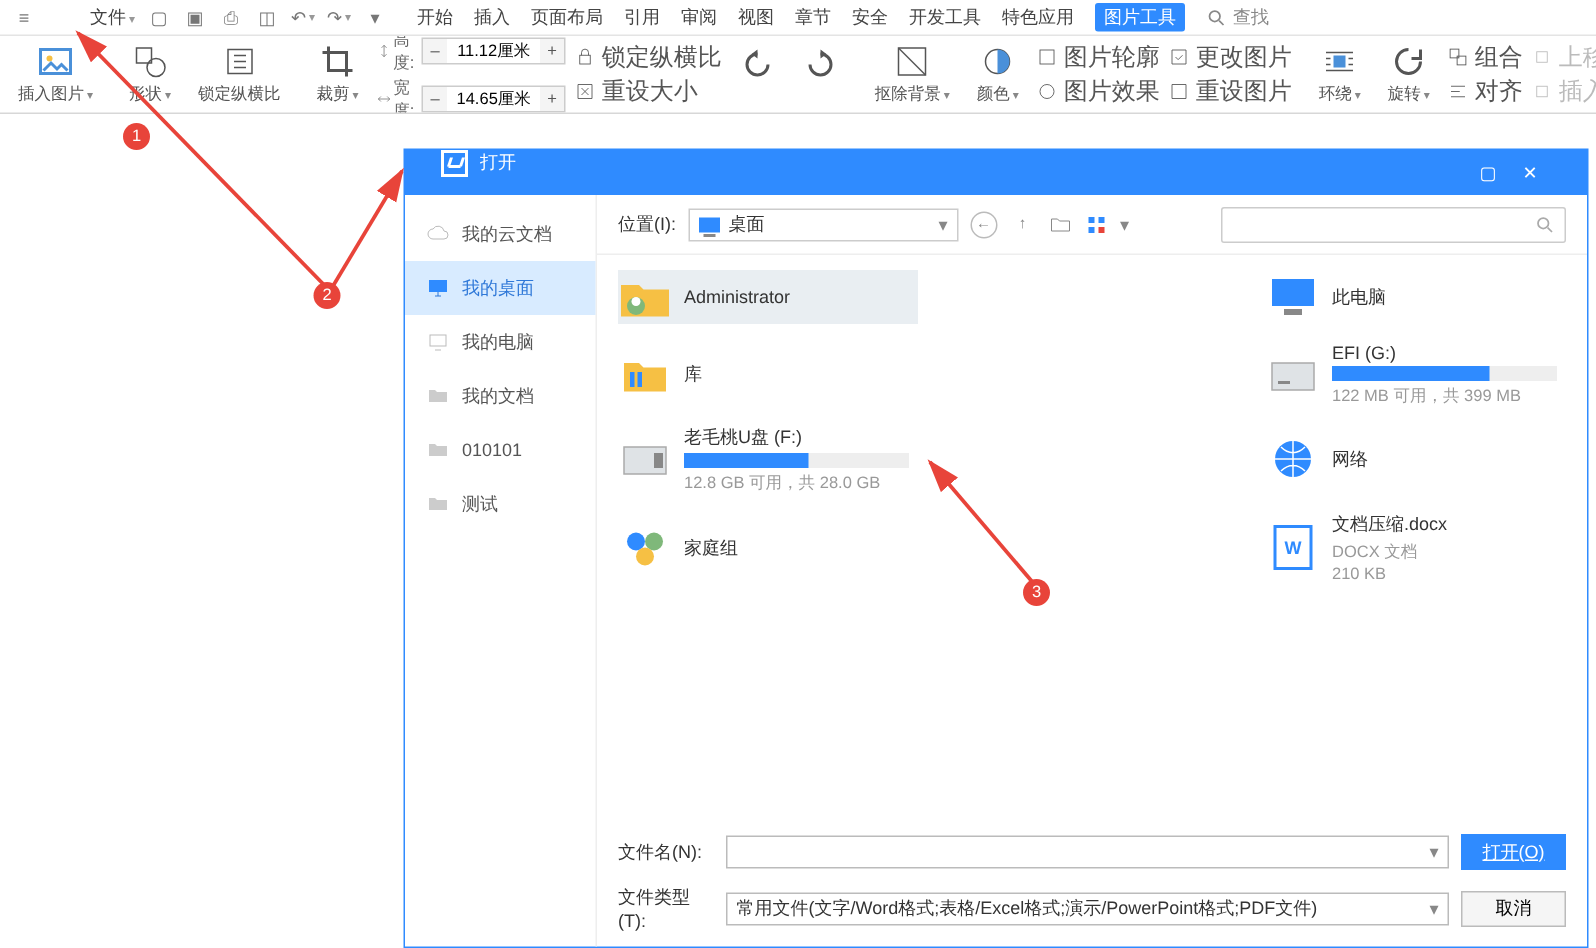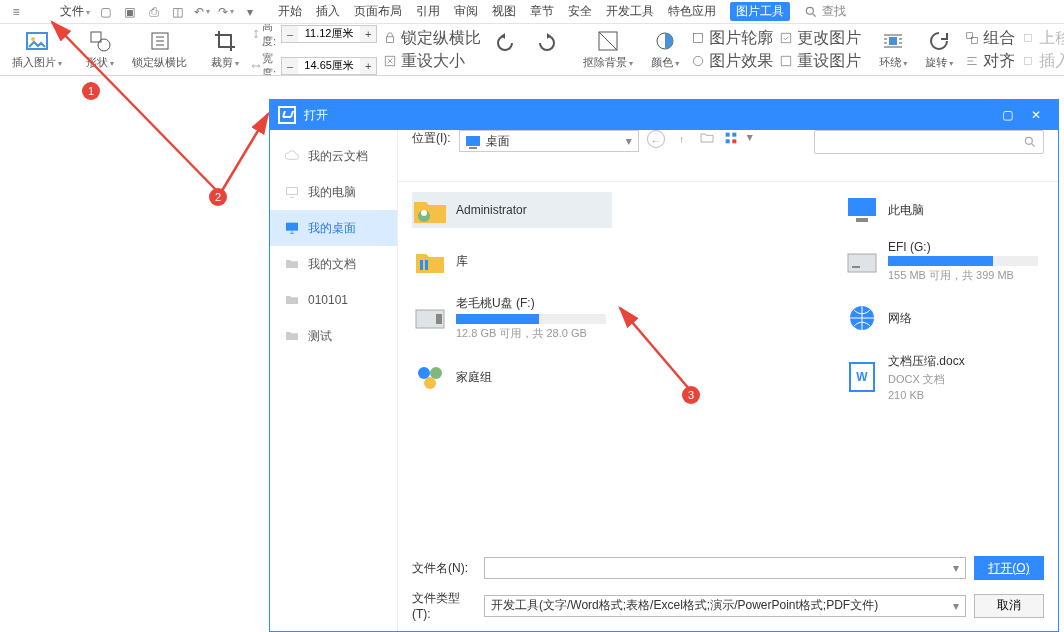--- a/index.html
+++ b/index.html
@@ -27,33 +27,33 @@
 .dim-row .lbl{font-size:11px; color:#666;}
 .spin { display:flex; align-items:center; border:1px solid #ccc; height:18px;}
 .spin button{ width:16px; height:16px; border:none; background:#f4f4f4; color:#555; font-size:11px; cursor:pointer;}
 .spin input{ width:62px; height:16px; border:none; text-align:center; font-size:11px;}
 .mini-item{ display:flex; align-items:center; gap:4px; font-size:16px; color:#555; white-space:nowrap;}
 .mini-item .ic{width:14px;height:14px;}
 .gray{color:#bbb;}
 
 
 .dialog { position:absolute; left:269px; top:99px; width:790px; height:533px; background:#fff; border:1px solid #2f8bff; box-shadow:0 0 0 rgba(0,0,0,0);}
-.titlebar{ height:30px; background:#2f8bff; color:#fff; display:flex; align-items:center; padding:0 8px;}
+.titlebar{ height:30px; background:#2f8bff; color:#fff; display:flex; padding:0 24px;}
 .titlebar .w-icon{ width:18px; height:18px; border:2px solid #fff; margin-right:8px; position:relative;}
 .titlebar .w-icon::after{content:""; position:absolute; left:3px; top:8px; width:8px; height:2px; background:#fff;}
 .titlebar .w-icon::before{content:""; position:absolute; left:3px; top:3px; width:6px; height:6px; border-left:2px solid #fff; border-right:2px solid #fff; transform:skewX(-18deg);}
 .titlebar .spacer{flex:1;}
 .titlebar .win-btn{ width:28px; height:30px; display:flex; align-items:center; justify-content:center; color:#fff;}
 .dlg-body{ display:flex; height:calc(100% - 30px);}
 .sidebar{ width:128px; border-right:1px solid #eee; padding:8px 0;}
 .sb-item{ height:36px; display:flex; align-items:center; gap:8px; padding:0 14px; color:#555; cursor:pointer;}
 .sb-item.active{ background:#d8ebff; color:#2f78d8;}
 .sb-ic{ width:16px; height:16px; display:inline-block;}
 .content{ flex:1; display:flex; flex-direction:column;}
-.loc-bar{ height:52px; display:flex; padding:0 14px; gap:8px; border-bottom:1px solid #eee;}
+.loc-bar{ height:40px; display:flex; align-items:center; padding:0 14px; gap:8px; border-bottom:1px solid #eee;}
 .loc-select{ flex:0 0 180px; height:22px; border:1px solid #ccc; display:flex; align-items:center; padding:0 6px; gap:6px;}
 .loc-select .deskic{width:14px;height:10px; background:#2f8bff; position:relative;}
 .loc-select .deskic::after{content:""; position:absolute; left:3px; bottom:-3px; width:8px; height:2px; background:#888;}
 .loc-select .dd{margin-left:auto; color:#888;}
 .nav-ic{ width:18px;height:18px; border:1px solid #bbb; border-radius:50%; display:flex; align-items:center; justify-content:center; color:#888; font-size:10px;}
 .tool-ic{ width:16px;height:16px; color:#888;}
 .searchbox{ margin-left:auto; width:230px; height:24px; border:1px solid #ccc; border-radius:2px; display:flex; align-items:center; padding:0 6px;}
 .searchbox svg{ margin-left:auto; color:#aaa;}
 .file-area{ flex:1; padding:10px 14px; overflow:auto; display:flex; flex-wrap:wrap; align-content:flex-start; gap:12px 18px;justify-content:space-between;}
 .entry{ width:200px; display:flex; gap:8px; align-items:center;}
@@ -300,33 +300,33 @@
     <span class="win-btn">✕</span>
   </div>
   <div class="dlg-body">
     <div class="sidebar">
       <div class="sb-item">
           <svg class="sb-ic" viewBox="0 0 24 24">
             <path d="M7 17a5 5 0 010-10 6 6 0 0111 2 4 4 0 010 8H7z" fill="none" stroke="#bbb"></path>
           </svg>
           <span>我的云文档</span>
         </div>
+      <div class="sb-item active">
+          <svg class="sb-ic" viewBox="0 0 24 24">
+            <rect x="3" y="4" width="18" height="12" fill="#2f8bff"></rect>
+            <path d="M9 20h6M12 16v4" stroke="#2f78d8"></path>
+          </svg>
+          <span>我的桌面</span>
+        </div>
       <div class="sb-item">
           <svg class="sb-ic" viewBox="0 0 24 24">
             <rect x="4" y="5" width="16" height="11" fill="none" stroke="#bbb"></rect>
             <path d="M9 20h6" stroke="#bbb"></path>
           </svg>
           <span>我的电脑</span>
-        </div>
-      <div class="sb-item active">
-          <svg class="sb-ic" viewBox="0 0 24 24">
-            <rect x="3" y="4" width="18" height="12" fill="#2f8bff"></rect>
-            <path d="M9 20h6M12 16v4" stroke="#2f78d8"></path>
-          </svg>
-          <span>我的桌面</span>
         </div>
       <div class="sb-item">
           <svg class="sb-ic" viewBox="0 0 24 24">
             <path d="M3 6h6l2 2h10v10H3z" fill="#ccc"></path>
           </svg>
           <span>我的文档</span>
         </div>
       <div class="sb-item">
           <svg class="sb-ic" viewBox="0 0 24 24">
             <path d="M3 6h6l2 2h10v10H3z" fill="#ccc"></path>
@@ -412,21 +412,21 @@
                 <svg viewBox="0 0 36 36" width="36" height="36">
                   <rect x="4" y="10" width="28" height="18" fill="#dfe3e6" stroke="#aaa"></rect>
                   <rect x="8" y="22" width="8" height="2" fill="#888"></rect>
                 </svg>
               </span>
             <div class="etext">
               <span class="name">EFI (G:)</span>
               <div class="cap-bar">
                   <div class="fill" style="width:70%"></div>
                 </div>
-              <span class="sub">155 MB 可用，共 399 MB</span>
+              <span class="sub">122 MB 可用，共 399 MB</span>
             </div>
           </div>
         </div>
         <div class="entry" style="flex-direction:column;align-items:flex-start;width:200px">
           <div style="display:flex;gap:8px;align-items:center">
             <span class="eic">
                 <svg viewBox="0 0 36 36" width="36" height="36">
                   <rect x="4" y="10" width="28" height="18" fill="#dfe3e6" stroke="#aaa"></rect>
                   <rect x="24" y="14" width="6" height="10" fill="#888"></rect>
                 </svg>
@@ -484,21 +484,21 @@
           <label>文件名(N):</label>
           <div class="combo">
               <span></span>
               <span class="dd">▾</span>
             </div>
           <button class="dlg-btn primary">打开(O)</button>
         </div>
         <div class="brow">
           <label>文件类型(T):</label>
           <div class="combo">
-              <span>开发工具(文字/Word格式;表格/Excel格式;演示/PowerPoint格式;PDF文件)</span>
+              <span>常用文件(文字/Word格式;表格/Excel格式;演示/PowerPoint格式;PDF文件)</span>
               <span class="dd">▾</span>
             </div>
           <button class="dlg-btn">取消</button>
         </div>
       </div>
     </div>
   </div>
 </div>
 
 <svg class="arrow-svg" style="left:40px; top:14px;" width="230" height="190">

